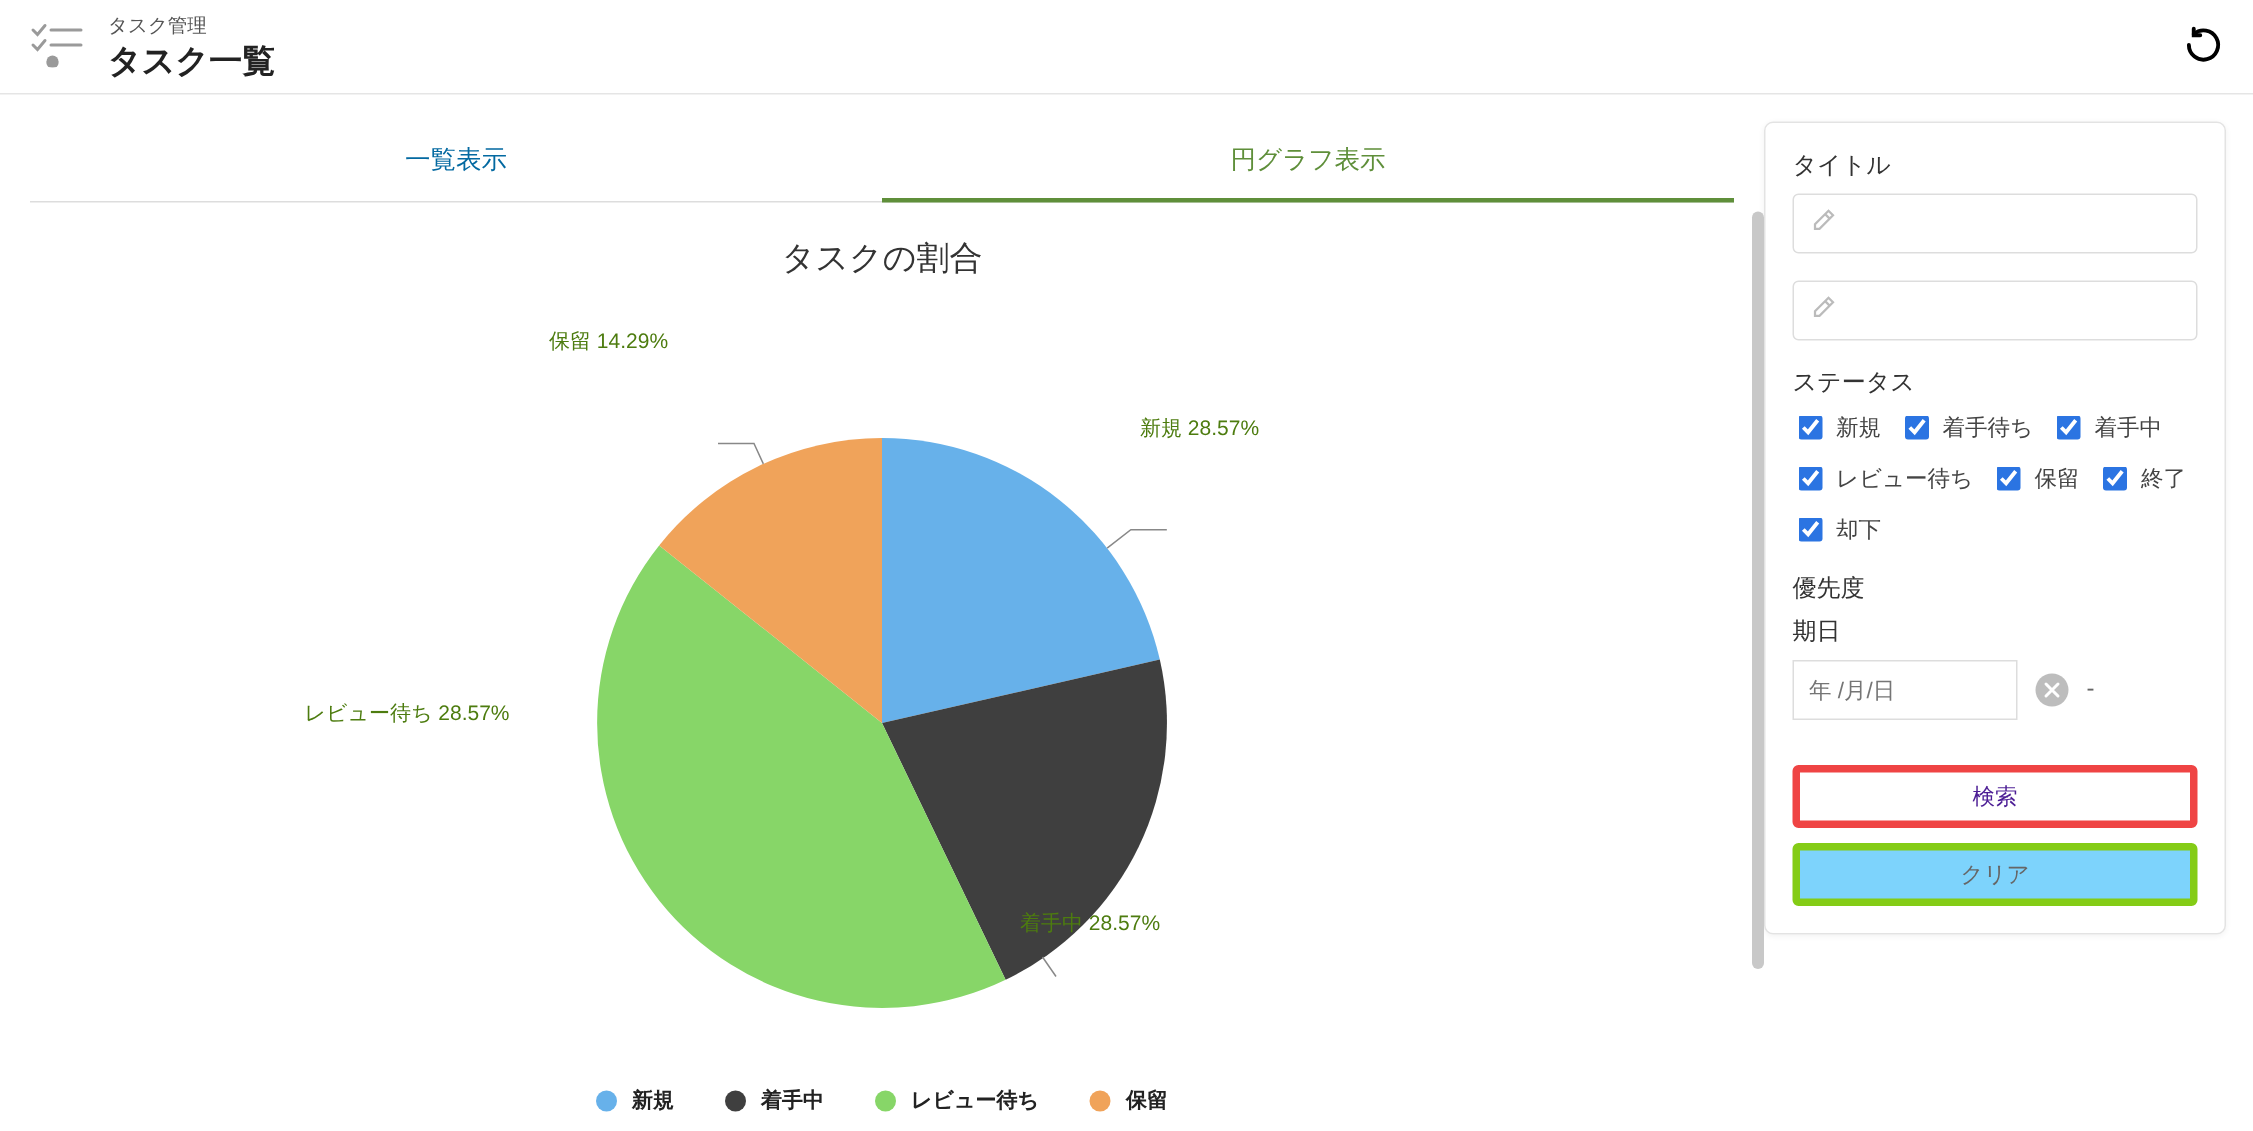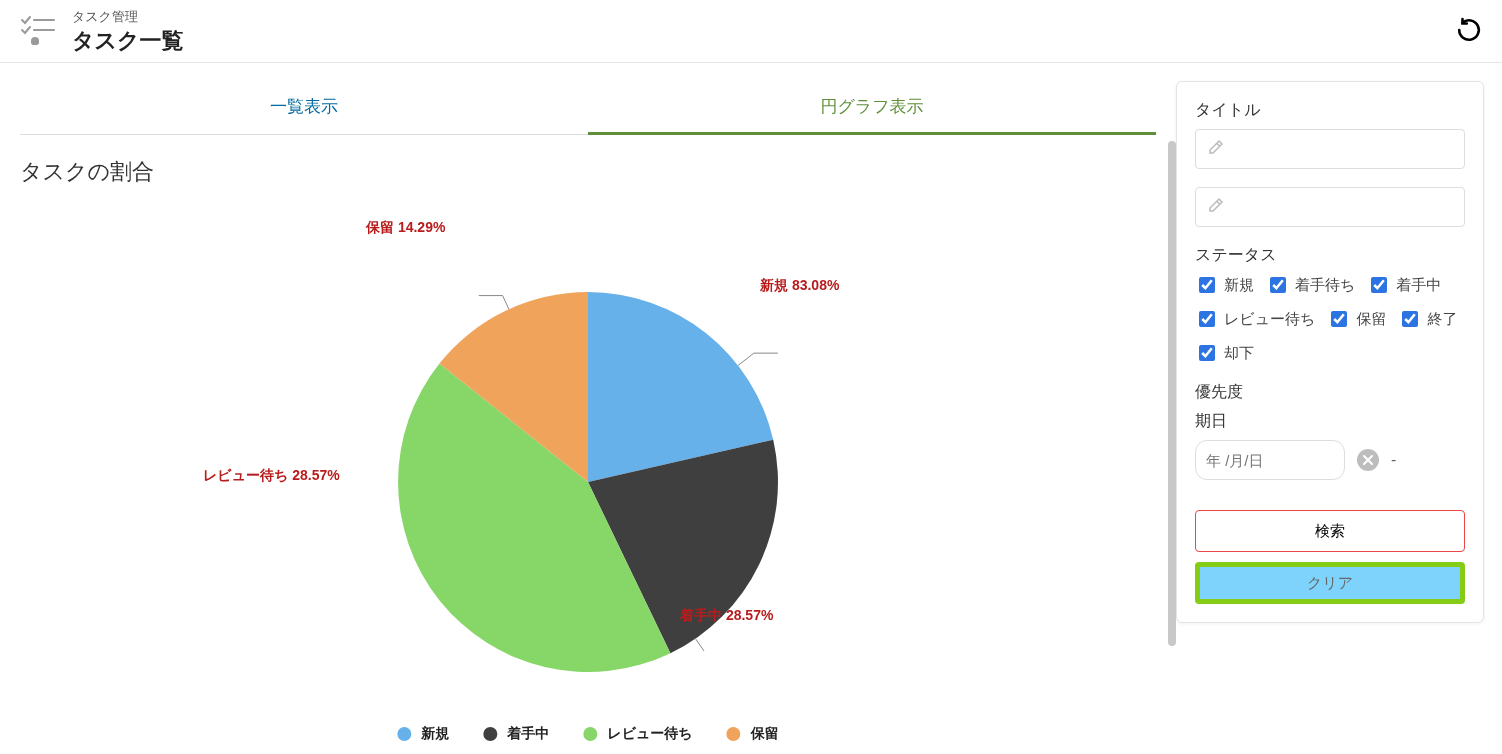--- a/index.html
+++ b/index.html
@@ -20,46 +20,46 @@
   .left { flex: 1; padding: 18px 20px 0 20px; position: relative; }
   .right { width: 326px; padding: 18px 18px 18px 0; }
 
   
   .tabs { display: flex; border-bottom: 1px solid #ddd; }
   .tab { flex: 1; text-align: center; padding: 14px 0 14px 0; font-size: 17px; color: #0369a1; cursor: pointer; }
   .tab.active { color: #5f8f3a; border-bottom: 3px solid #5f8f3a; margin-bottom: -1px; font-weight: 500; }
 
   
   .chart-wrap { position: relative; height: 590px; }
-  .chart-title { text-align: left; font-size: 22px; color: #333; margin-top: 22px; }
+  .chart-title { text-align: center; font-size: 22px; color: #333; margin-top: 22px; }
   .pie { position: absolute; left: 50%; top: 55%; transform: translate(-50%, -50%); }
-  .slice-label { position: absolute; font-size: 14px; font-weight: 700; color: #b91c1c; white-space: nowrap; }
+  .slice-label { position: absolute; font-size: 14px; font-weight: 400; color: #4d7c0f; white-space: nowrap; }
   .legend { position: absolute; bottom: 4px; left: 50%; transform: translateX(-50%); display: flex; gap: 34px; align-items: center; }
   .legend-item { display: flex; align-items: center; gap: 10px; font-size: 14px; font-weight: 700; color: #222; }
   .legend-dot { width: 14px; height: 14px; border-radius: 50%; }
 
   
   .scroll-track { position: absolute; right: 0; top: 78px; bottom: 20px; width: 8px; background: transparent; }
   .scroll-thumb { position: absolute; left: 0; right: 0; top: 0; height: 85%; background: #c8c8c8; border-radius: 4px; }
 
   
   .panel { border: 1px solid #e3e3e3; border-radius: 6px; padding: 16px 18px 18px 18px; box-shadow: 0 1px 4px rgba(0,0,0,0.06); }
   .fld-label { font-size: 16px; font-weight: 400; color: #333; margin: 2px 0 8px 0; }
   .input-wrap { position: relative; margin-bottom: 18px; }
   .input-wrap input[type=text] { width: 100%; height: 40px; border: 1px solid #ddd; border-radius: 4px; padding: 0 12px 0 38px; font-size: 15px; color: #333; }
   .input-icon { position: absolute; left: 12px; top: 50%; transform: translateY(-50%); color: #bbb; }
   .checks { display: flex; flex-wrap: wrap; gap: 12px 12px; margin-bottom: 18px; }
   .chk { display: inline-flex; align-items: center; gap: 6px; font-size: 15px; color: #444; cursor: pointer; }
   .chk input { width: 16px; height: 16px; accent-color: #2b74e2; cursor: pointer; }
   .date-row { display: flex; align-items: center; gap: 12px; margin-bottom: 20px; }
-  .date-input { height: 40px; border: 1px solid #ddd; border-radius: 12px; padding: 0 10px; font-size: 15px; color: #555; width: 150px; }
+  .date-input { height: 40px; border: 1px solid #ddd; border-radius: 0; padding: 0 10px; font-size: 15px; color: #555; width: 150px; }
   .date-clear { width: 22px; height: 22px; border-radius: 50%; background: #bdbdbd; color: #fff; display: flex; align-items: center; justify-content: center; font-size: 13px; cursor: pointer; font-weight: bold; }
   .date-dash { color: #666; font-size: 16px; }
   .btn { width: 100%; height: 42px; border-radius: 4px; font-size: 15px; cursor: pointer; margin-top: 10px; }
-  .btn-search { border: 1px solid #ef4444; background: #fff; color: #000000; }
+  .btn-search { border: 5px solid #ef4444; background: #fff; color: #4c1d95; }
   .btn-clear { border: 5px solid #84cc16; background: #7dd3fc; color: #666; }
 
   .leader { stroke: #888; stroke-width: 1; fill: none; }
 </style>
 </head>
 <body>
 
 <div class="page">
 
   <div class="header">
@@ -108,21 +108,21 @@
 
           <path fill="#87d668" d="M0,0 L82.42,171.18 A190,190 0 0,1 -148.56,-118.40 Z"></path>
 
           <path fill="#f0a35a" d="M0,0 L-148.56,-118.40 A190,190 0 0,1 0,-190 Z"></path>
 
           <path class="leader" d="M150.09,-116.60 L165.89,-128.87 L189.89,-128.87"></path>
           <path class="leader" d="M107.0,156.0 L116.0,169.0"></path>
           <path class="leader" d="M-79.11,-172.79 L-85.35,-186.41 L-109.35,-186.41"></path>
         </svg>
 
-        <div class="slice-label" style="left:740px; top:120px;">新規 83.08%</div>
+        <div class="slice-label" style="left:740px; top:120px;">新規 28.57%</div>
         <div class="slice-label" style="left:660px; top:450px;">着手中 28.57%</div>
         <div class="slice-label" style="left:183px; top:310px;">レビュー待ち 28.57%</div>
         <div class="slice-label" style="left:346px; top:62px;">保留 14.29%</div>
 
         <div class="legend">
           <div class="legend-item">
               <span class="legend-dot" style="background:#67b1ea"></span>
               <span>新規</span>
             </div>
           <div class="legend-item">

